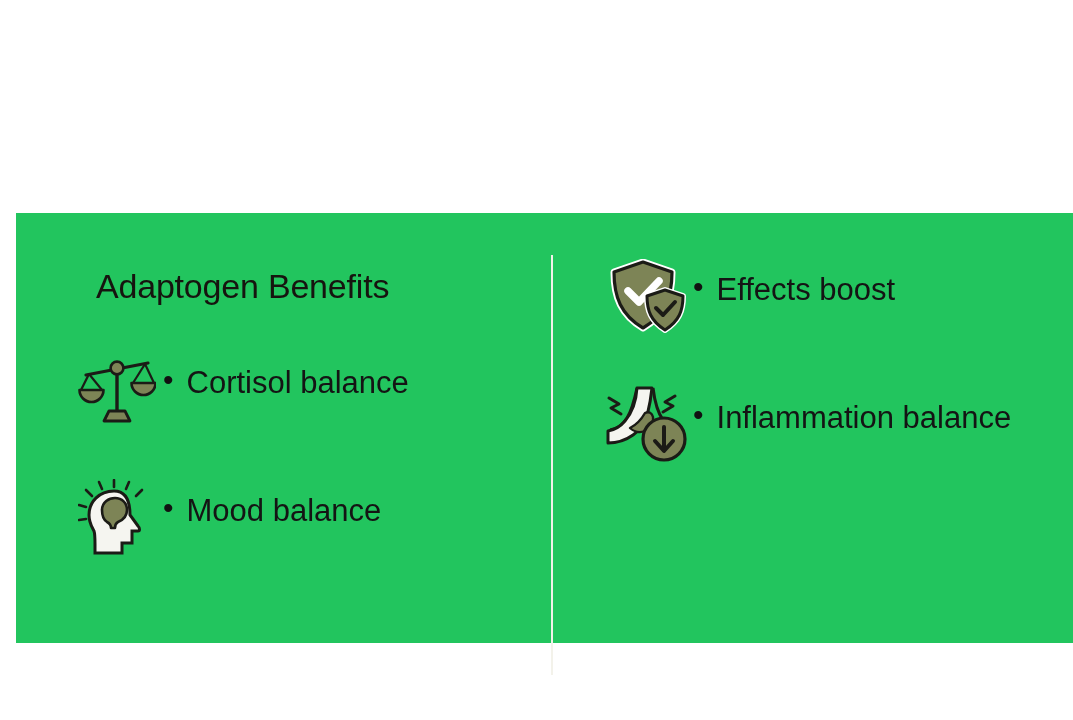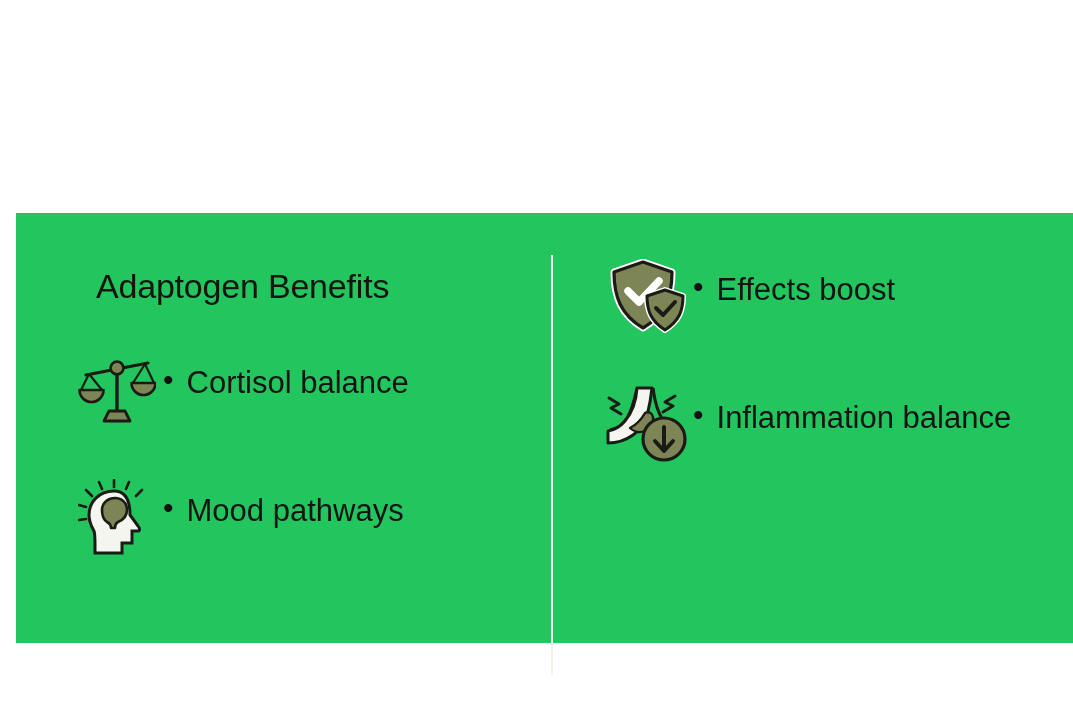--- a/index.html
+++ b/index.html
@@ -189,21 +189,21 @@
                 <line x1="8" y1="40" x2="1" y2="41"></line>
               </g>
 
               <path d="M36 12 C21 12 11 23 11 36 C11 44 14 48 16 52 C17 55 17 60 17 65 L17 74 L44 74 L44 64 L54 64 L54 52 L60 52 C62 52 62 49 60 47 L52 36 C52 22 48 12 36 12 Z" fill="#f5f5f0" stroke="#1b1b16" stroke-width="3"></path>
 
               <path d="M24 31 C24 23 31 19 37 19 C44 19 49 24 49 31 C49 37 45 41 40 43 C38 44 37 46 37 49 L33 49 C33 45 31 44 29 43 C26 41 24 36 24 31 Z" fill="#7d8456" stroke="#1b1b16" stroke-width="2.6" stroke-linejoin="round"></path>
             </svg>
           </span>
           <span class="item-text">
             <span class="bullet">•</span>
-            <span class="item-label">Mood pathways</span>
+            <span class="item-label">Mood balance</span>
           </span>
         </li>
 
       </ul>
     </div>
 
     <div class="column right">
 
       <ul class="items">
 

